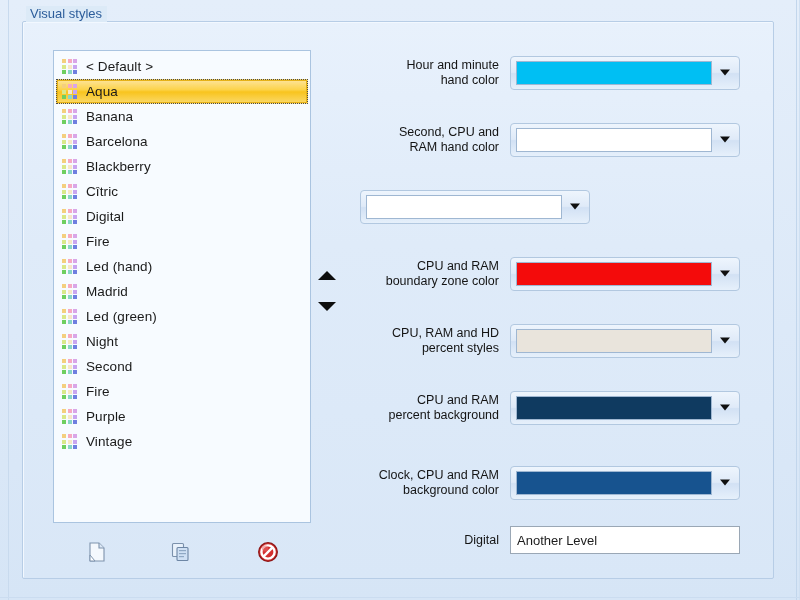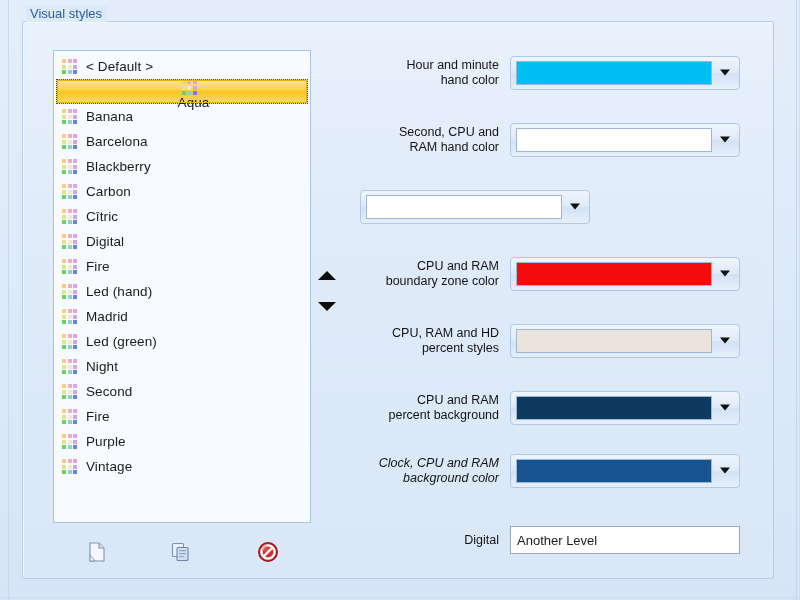--- a/index.html
+++ b/index.html
@@ -88,22 +88,21 @@
     box-sizing: border-box;
     font-size: 13.5px;
     color: #1a1a1a;
     position: relative;
   }
   .list-item.selected {
     background: linear-gradient(180deg, #fde49a 0%, #fcd34a 42%, #f8c41e 52%, #fbd968 100%);
     border: 1px dotted #4a4a4a;
     outline: 1px solid #e6b217;
     outline-offset: -2px;
-    padding-left: 14px;
-    flex-direction: column;
+    padding-left: 5px;
   }
   .list-item .lbl {
     margin-left: 9px;
     letter-spacing: .1px;
   }
 
   
   .palette-icon {
     width: 15px;
     height: 15px;
@@ -324,34 +323,20 @@
             <i style="background: rgb(244, 207, 126);"></i>
             <i style="background: rgb(247, 169, 194);"></i>
             <i style="background: rgb(217, 166, 232);"></i>
             <i style="background: rgb(217, 232, 138);"></i>
             <i style="background: rgb(247, 231, 198);"></i>
             <i style="background: rgb(201, 166, 240);"></i>
             <i style="background: rgb(111, 207, 95);"></i>
             <i style="background: rgb(138, 214, 196);"></i>
             <i style="background: rgb(111, 127, 224);"></i>
           </span>
-          <span class="lbl">Carbon</span>
-        </div>
-        <div class="list-item">
-          <span class="palette-icon">
-            <i style="background: rgb(244, 207, 126);"></i>
-            <i style="background: rgb(247, 169, 194);"></i>
-            <i style="background: rgb(217, 166, 232);"></i>
-            <i style="background: rgb(217, 232, 138);"></i>
-            <i style="background: rgb(247, 231, 198);"></i>
-            <i style="background: rgb(201, 166, 240);"></i>
-            <i style="background: rgb(111, 207, 95);"></i>
-            <i style="background: rgb(138, 214, 196);"></i>
-            <i style="background: rgb(111, 127, 224);"></i>
-          </span>
           <span class="lbl">Cîtric</span>
         </div>
         <div class="list-item">
           <span class="palette-icon">
             <i style="background: rgb(244, 207, 126);"></i>
             <i style="background: rgb(247, 169, 194);"></i>
             <i style="background: rgb(217, 166, 232);"></i>
             <i style="background: rgb(217, 232, 138);"></i>
             <i style="background: rgb(247, 231, 198);"></i>
             <i style="background: rgb(201, 166, 240);"></i>
@@ -537,21 +522,21 @@
         </div>
       </div>
       <div class="field-row" style="top: 385px;">
         <div class="field-label">CPU and RAM
 percent background</div>
         <div class="color-combo">
           <div class="swatch" style="background: rgb(15, 58, 96);"></div>
           <span class="combo-arrow"></span>
         </div>
       </div>
-      <div class="field-row" style="top: 448px; font-style: italic;">
+      <div class="field-row" style="top: 460px;">
         <div class="field-label">Clock, CPU and RAM
 background color</div>
         <div class="color-combo">
           <div class="swatch" style="background: rgb(23, 83, 143);"></div>
           <span class="combo-arrow"></span>
         </div>
       </div>
     </div>
 
   <div class="field-row" style="top:517px">

